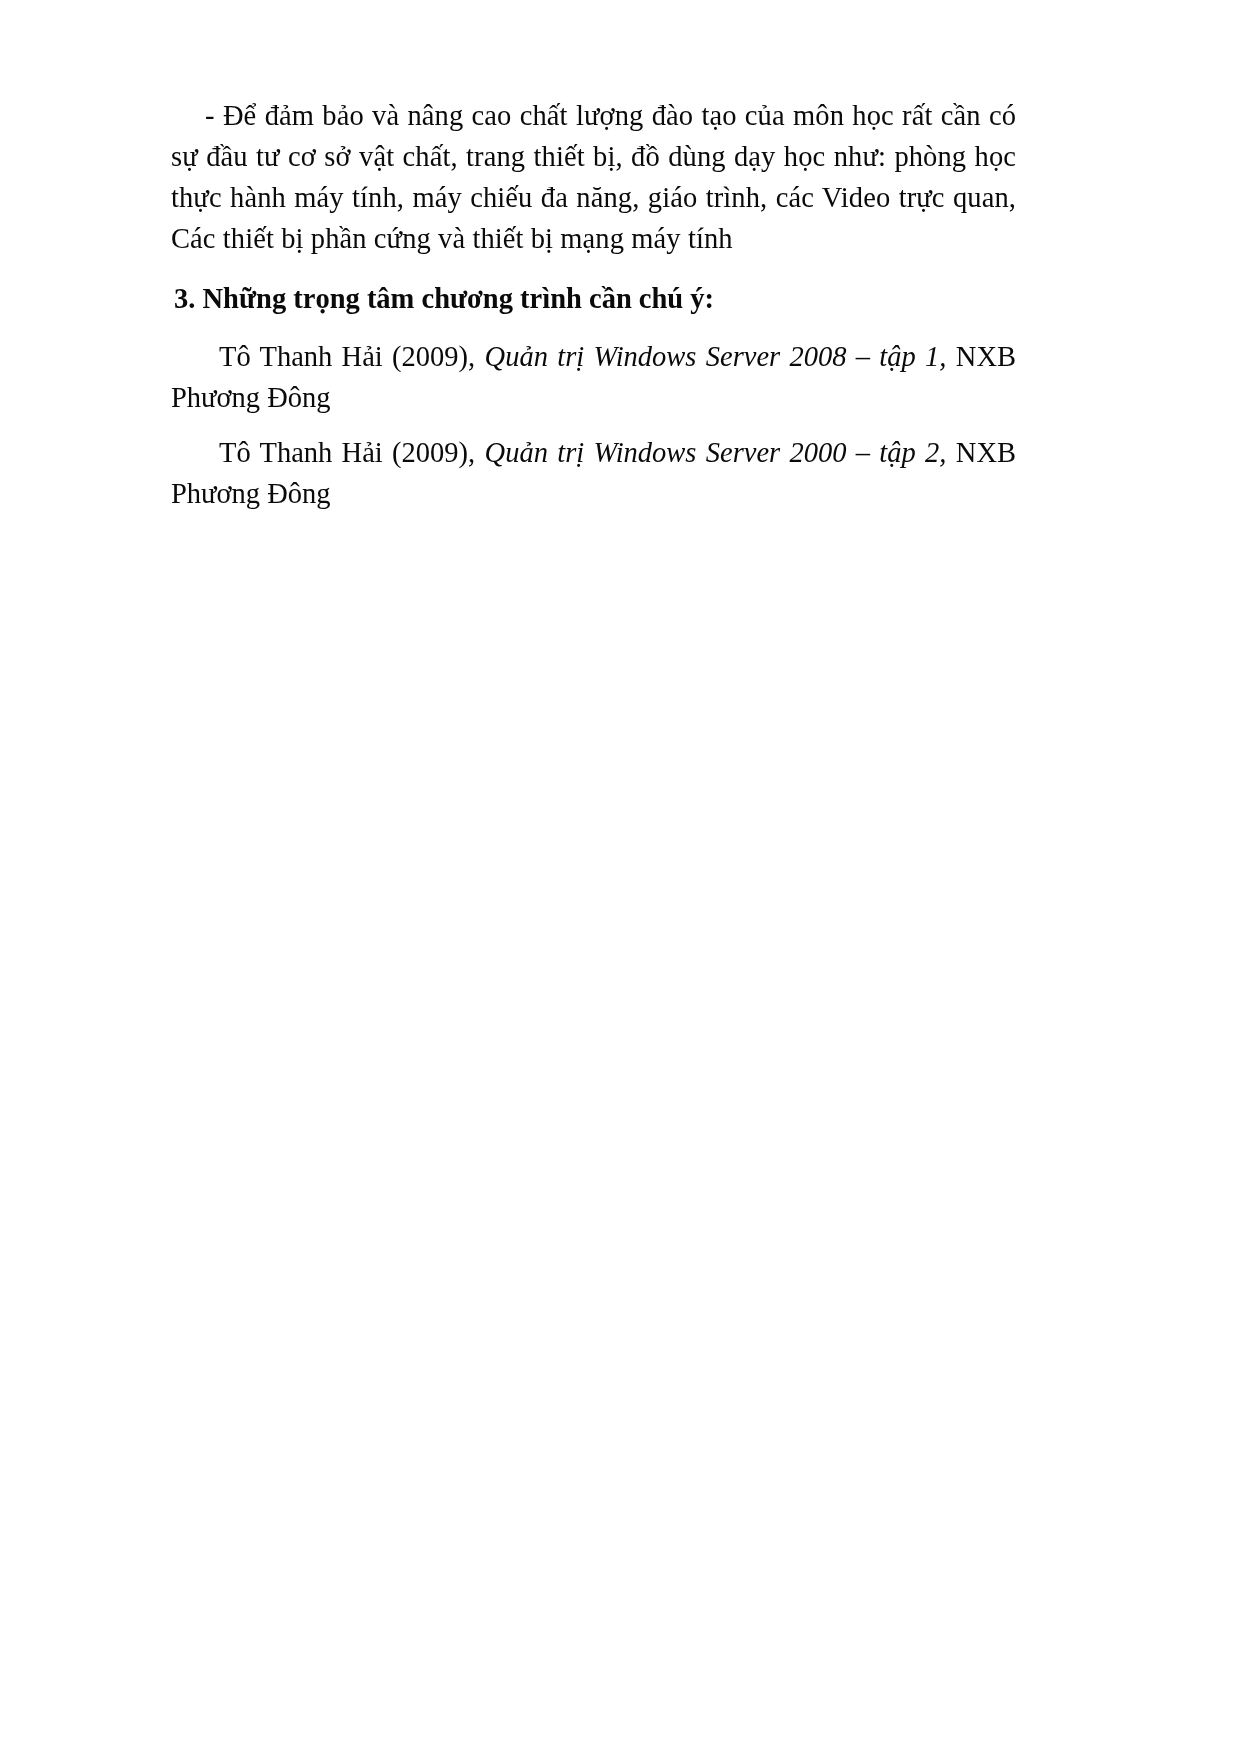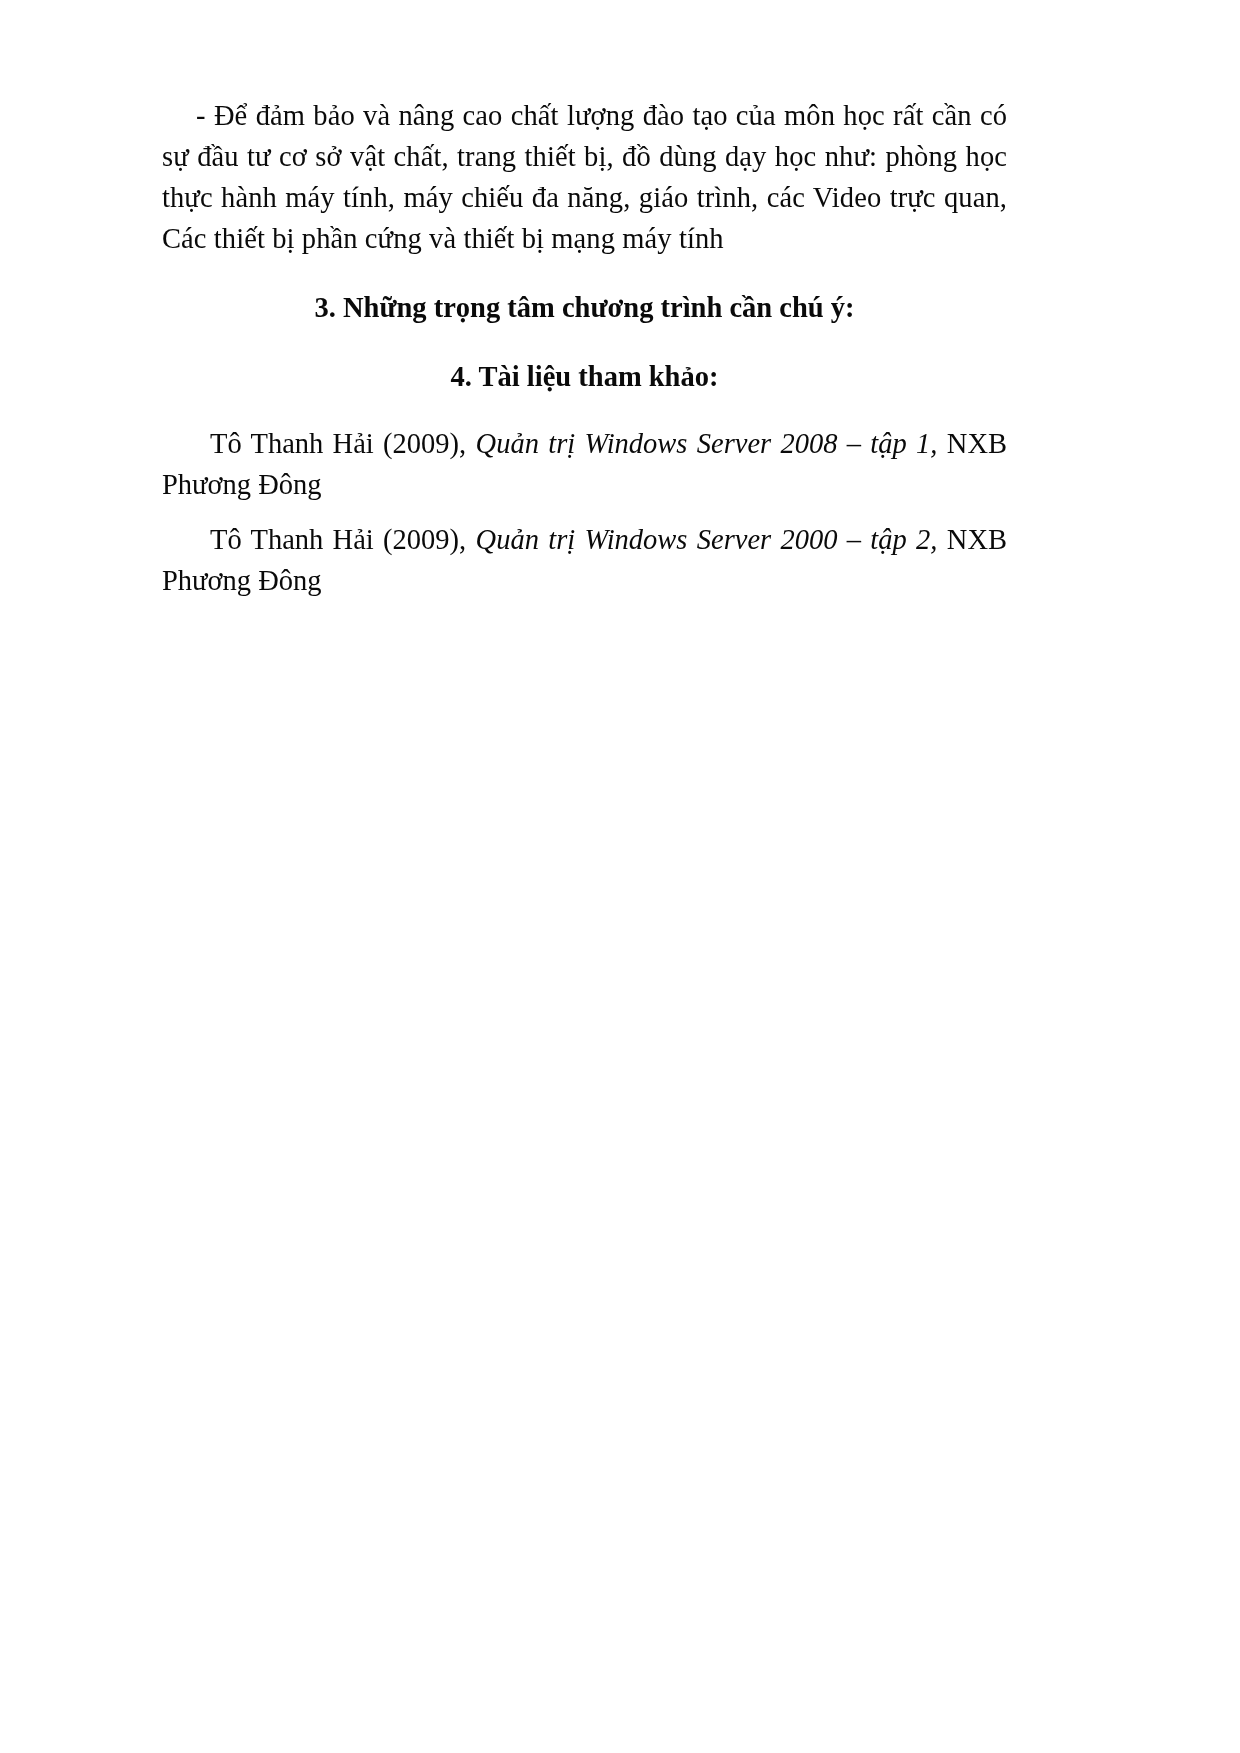--- a/index.html
+++ b/index.html
@@ -18,42 +18,42 @@
   .page {
     position: absolute;
     left: 0;
     top: 0;
     width: 1240px;
     height: 1753px;
     background: #ffffff;
   }
   .content {
     position: absolute;
-    left: 162px;
+    left: 171px;
     top: 95px;
     width: 845px;
   }
   .para {
     font-size: 28.5px;
     line-height: 41px;
     text-align: justify;
     text-justify: inter-word;
     margin: 0 0 0 0;
     letter-spacing: 0.1px;
   }
   .para.indent-first {
     text-indent: 34px;
   }
   .heading {
     font-size: 28.5px;
     line-height: 41px;
     font-weight: bold;
-    margin: 12px;
+    margin: 3px;
     padding-top: 16px;
-    text-align: center;
+    text-align: left;
   }
   .ref {
     font-size: 28.5px;
     line-height: 41px;
     text-align: justify;
     text-justify: inter-word;
     text-indent: 48px;
     margin: 0;
     padding-top: 14px;
   }
@@ -65,21 +65,20 @@
 </head>
 <body>
 
 <div class="page">
   <div class="content">
 
     <p class="para indent-first">- Để đảm bảo và nâng cao chất lượng đào tạo của môn học rất cần có sự đầu tư cơ sở vật chất, trang thiết bị, đồ dùng dạy học như: phòng học thực hành máy tính, máy chiếu đa năng, giáo trình, các Video trực quan, Các thiết bị phần cứng và thiết bị mạng máy tính</p>
 
     <h2 class="heading">3. Những trọng tâm chương trình cần chú ý:</h2>
 
-    <h2 class="heading">4. Tài liệu tham khảo:</h2>
 
     <p class="ref"><span>Tô Thanh Hải (2009), </span><span class="title-italic">Quản trị Windows Server 2008 – tập 1,</span><span> NXB Phương Đông</span></p>
 
     <p class="ref"><span>Tô Thanh Hải (2009), </span><span class="title-italic">Quản trị Windows Server 2000 – tập 2,</span><span> NXB Phương Đông</span></p>
 
 
   </div>
 </div>
 
 </body></html>

